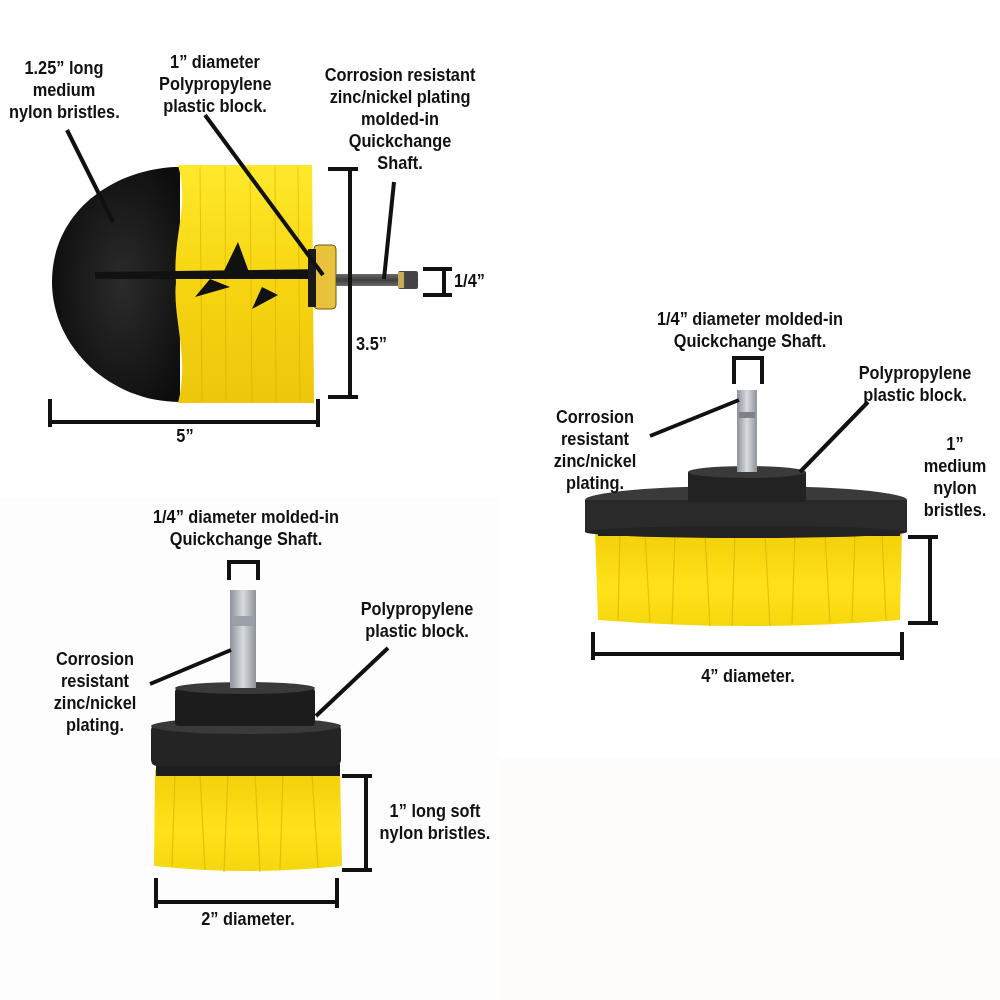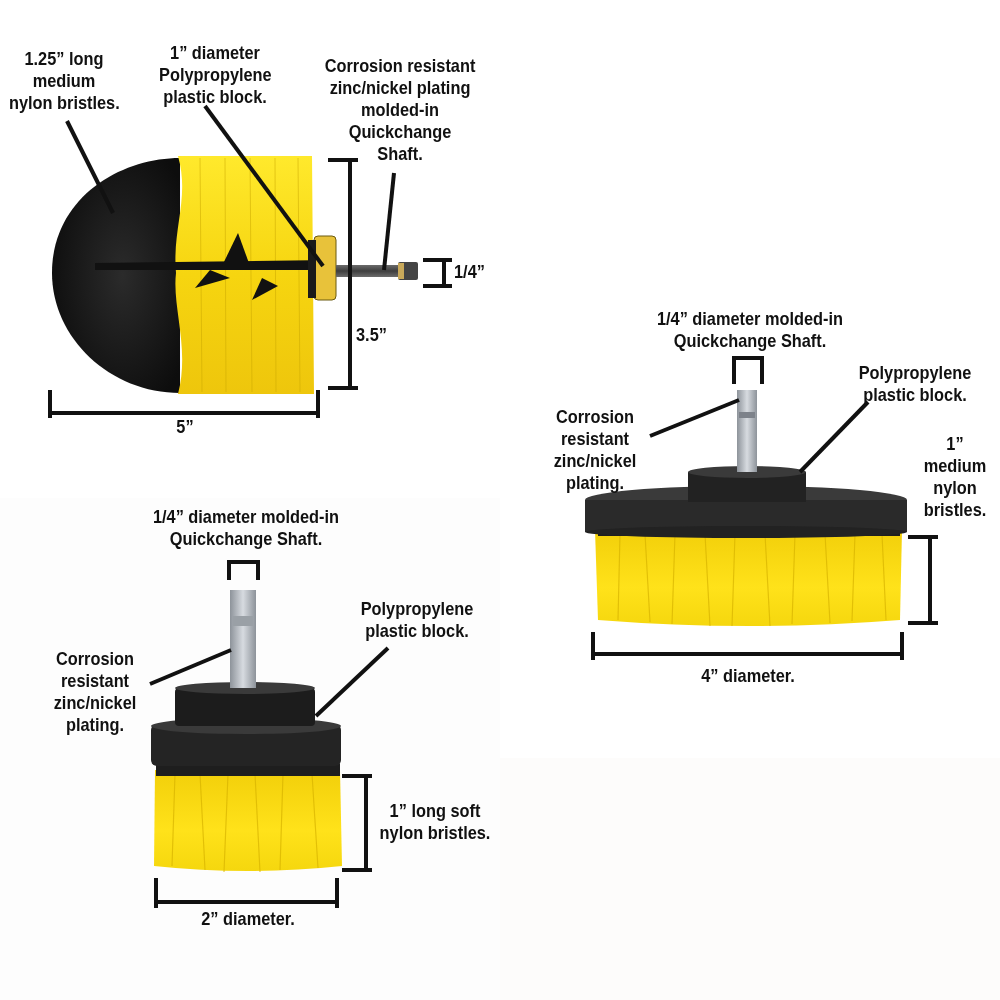--- a/index.html
+++ b/index.html
@@ -15,21 +15,21 @@
   .line { stroke:#111; stroke-width:4; fill:none; stroke-linecap:butt; }
   .bgpanel-bl { position:absolute; left:0; top:498px; width:500px; height:502px; background:#fdfdfd; }
   .bgpanel-br { position:absolute; left:500px; top:758px; width:500px; height:242px; background:#fdfcfb; }
 </style>
 </head>
 <body>
 
 <div class="bgpanel-bl"></div>
 <div class="bgpanel-br"></div>
 
-<div class="panel" style="left:0;top:8px;width:520px;height:470px;">
+<div class="panel" style="left:0;top:17px;width:520px;height:470px;">
   <svg width="520" height="470">
     <defs>
       <radialGradient id="blk" cx="55%" cy="50%" r="60%">
         <stop offset="0" stop-color="#2b2b2b"></stop>
           <stop offset="1" stop-color="#0d0d0d"></stop>
       </radialGradient>
       <linearGradient id="yel" x1="0" y1="0" x2="0" y2="1">
         <stop offset="0" stop-color="#ffe92c"></stop>
           <stop offset="0.5" stop-color="#f6d510"></stop>
           <stop offset="1" stop-color="#eec60c"></stop>

